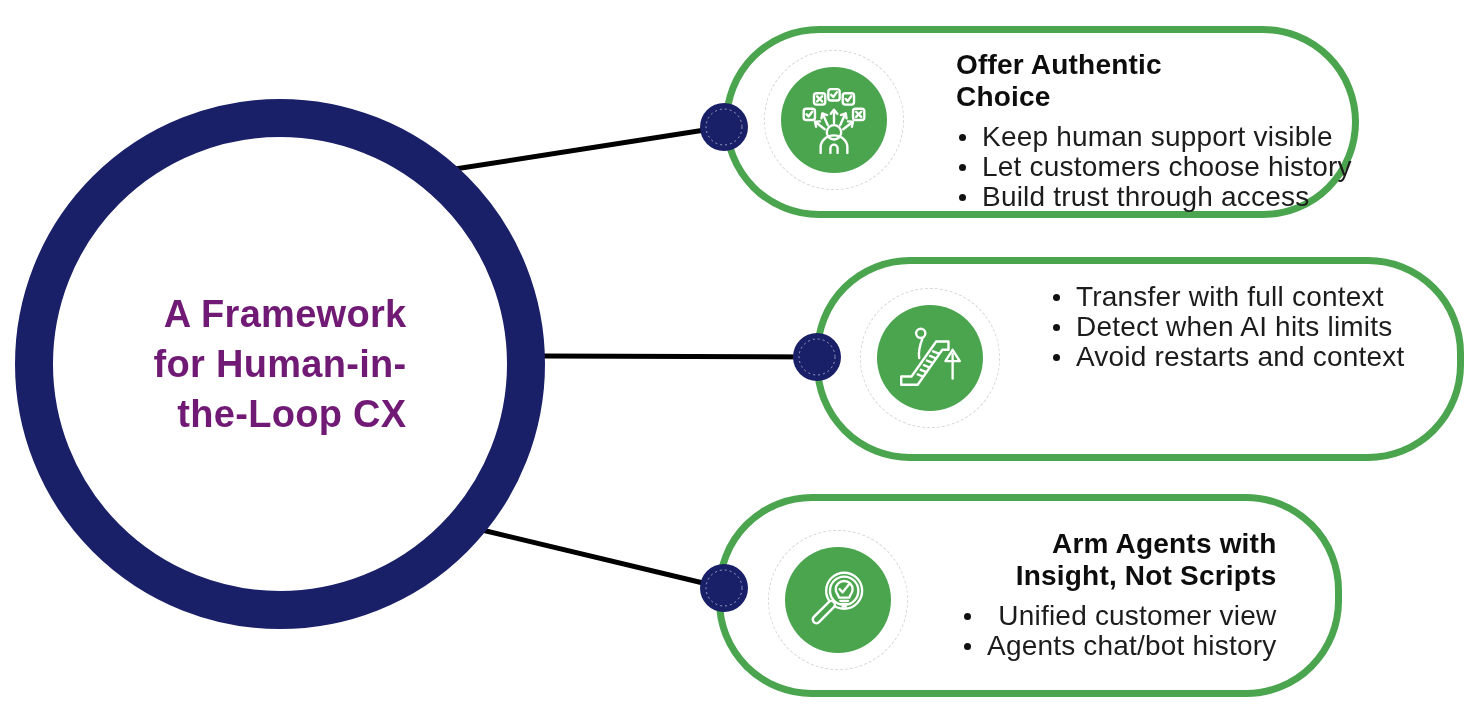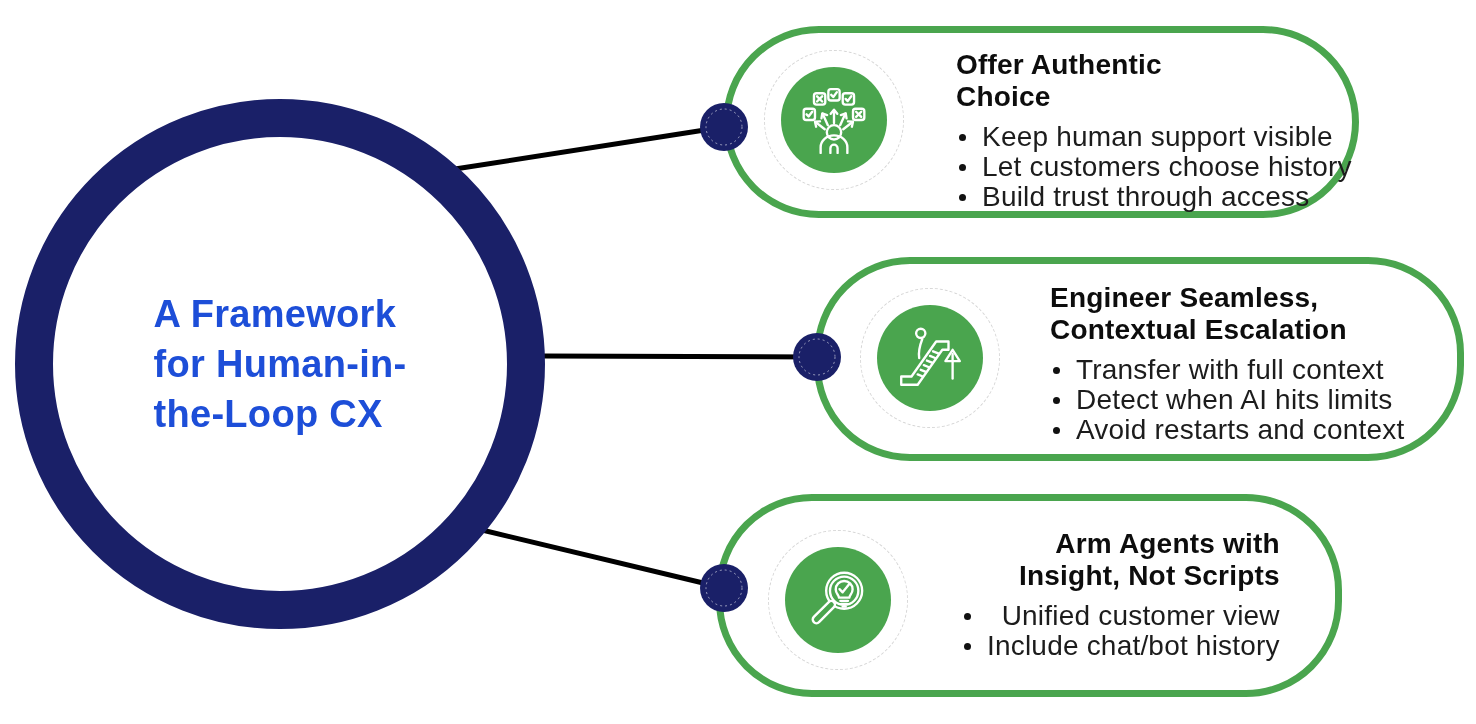--- a/index.html
+++ b/index.html
@@ -10,22 +10,22 @@
   svg.layer{position:absolute;left:0;top:0;width:1476px;height:724px;pointer-events:none;}
   .connectors{z-index:1;}
   .dots{z-index:4;}
   
   .hub{
     position:absolute;left:15px;top:99px;width:454px;height:454px;
     border:38px solid #1a2068;border-radius:50%;background:#ffffff;z-index:2;
     display:flex;align-items:center;justify-content:center;
   }
   .hub-text{
-    white-space:pre-line;text-align:left;
-    font-size:38px;line-height:50px;font-weight:700;color:#1d4ed8;letter-spacing:.3px;
+    white-space:pre-line;text-align:right;
+    font-size:38px;line-height:50px;font-weight:700;color:#701a75;letter-spacing:.3px;
   }
   
   .card{
     position:absolute;background:#ffffff;border:7px solid #4aa54e;border-radius:96px;
     z-index:2;box-sizing:border-box;
   }
   .card1{left:723px;top:26px;width:636px;height:192px;}
   .card2{left:814px;top:257px;width:650px;height:204px;}
   .card3{left:716px;top:494px;width:626px;height:203px;}
   
@@ -138,22 +138,20 @@
 
           <circle cx="27" cy="12" r="4.5"></circle>
           <path d="M28.5 17.5 C26 24 24.5 30 25.5 36"></path>
 
           <line x1="58" y1="56" x2="58" y2="32"></line>
           <path d="M51 39 L58 28 L65 39 Z"></path>
         </svg>
       </div>
     </div>
     <div class="card-text">
-      <h2 class="card-title">Engineer Seamless,
-Contextual Escalation</h2>
       <ul class="bullets">
         <li><span class="dot"></span><span>Transfer with full context</span></li>
         <li><span class="dot"></span><span>Detect when AI hits limits</span></li>
         <li><span class="dot"></span><span>Avoid restarts and context</span></li>
       </ul>
     </div>
   </section>
 
   <section class="card card3">
     <div class="badge">
@@ -172,21 +170,21 @@
           <line x1="40.5" y1="42.5" x2="43.5" y2="42.5"></line>
           <polyline points="37.5,25.5 40.5,28.5 47,20.5"></polyline>
         </svg>
       </div>
     </div>
     <div class="card-text">
       <h2 class="card-title">Arm Agents with
 Insight, Not Scripts</h2>
       <ul class="bullets">
         <li><span class="dot"></span><span>Unified customer view</span></li>
-        <li><span class="dot"></span><span>Include chat/bot history</span></li>
+        <li><span class="dot"></span><span>Agents chat/bot history</span></li>
       </ul>
     </div>
   </section>
 
   <svg class="layer dots" viewBox="0 0 1476 724" aria-hidden="true">
     <g>
       <circle cx="724" cy="127" r="24" fill="#1a2068"></circle>
       <circle cx="724" cy="127" r="18" fill="none" stroke="rgba(255,255,255,0.55)" stroke-width="1" stroke-dasharray="2 3"></circle>
     </g>
     <g>

